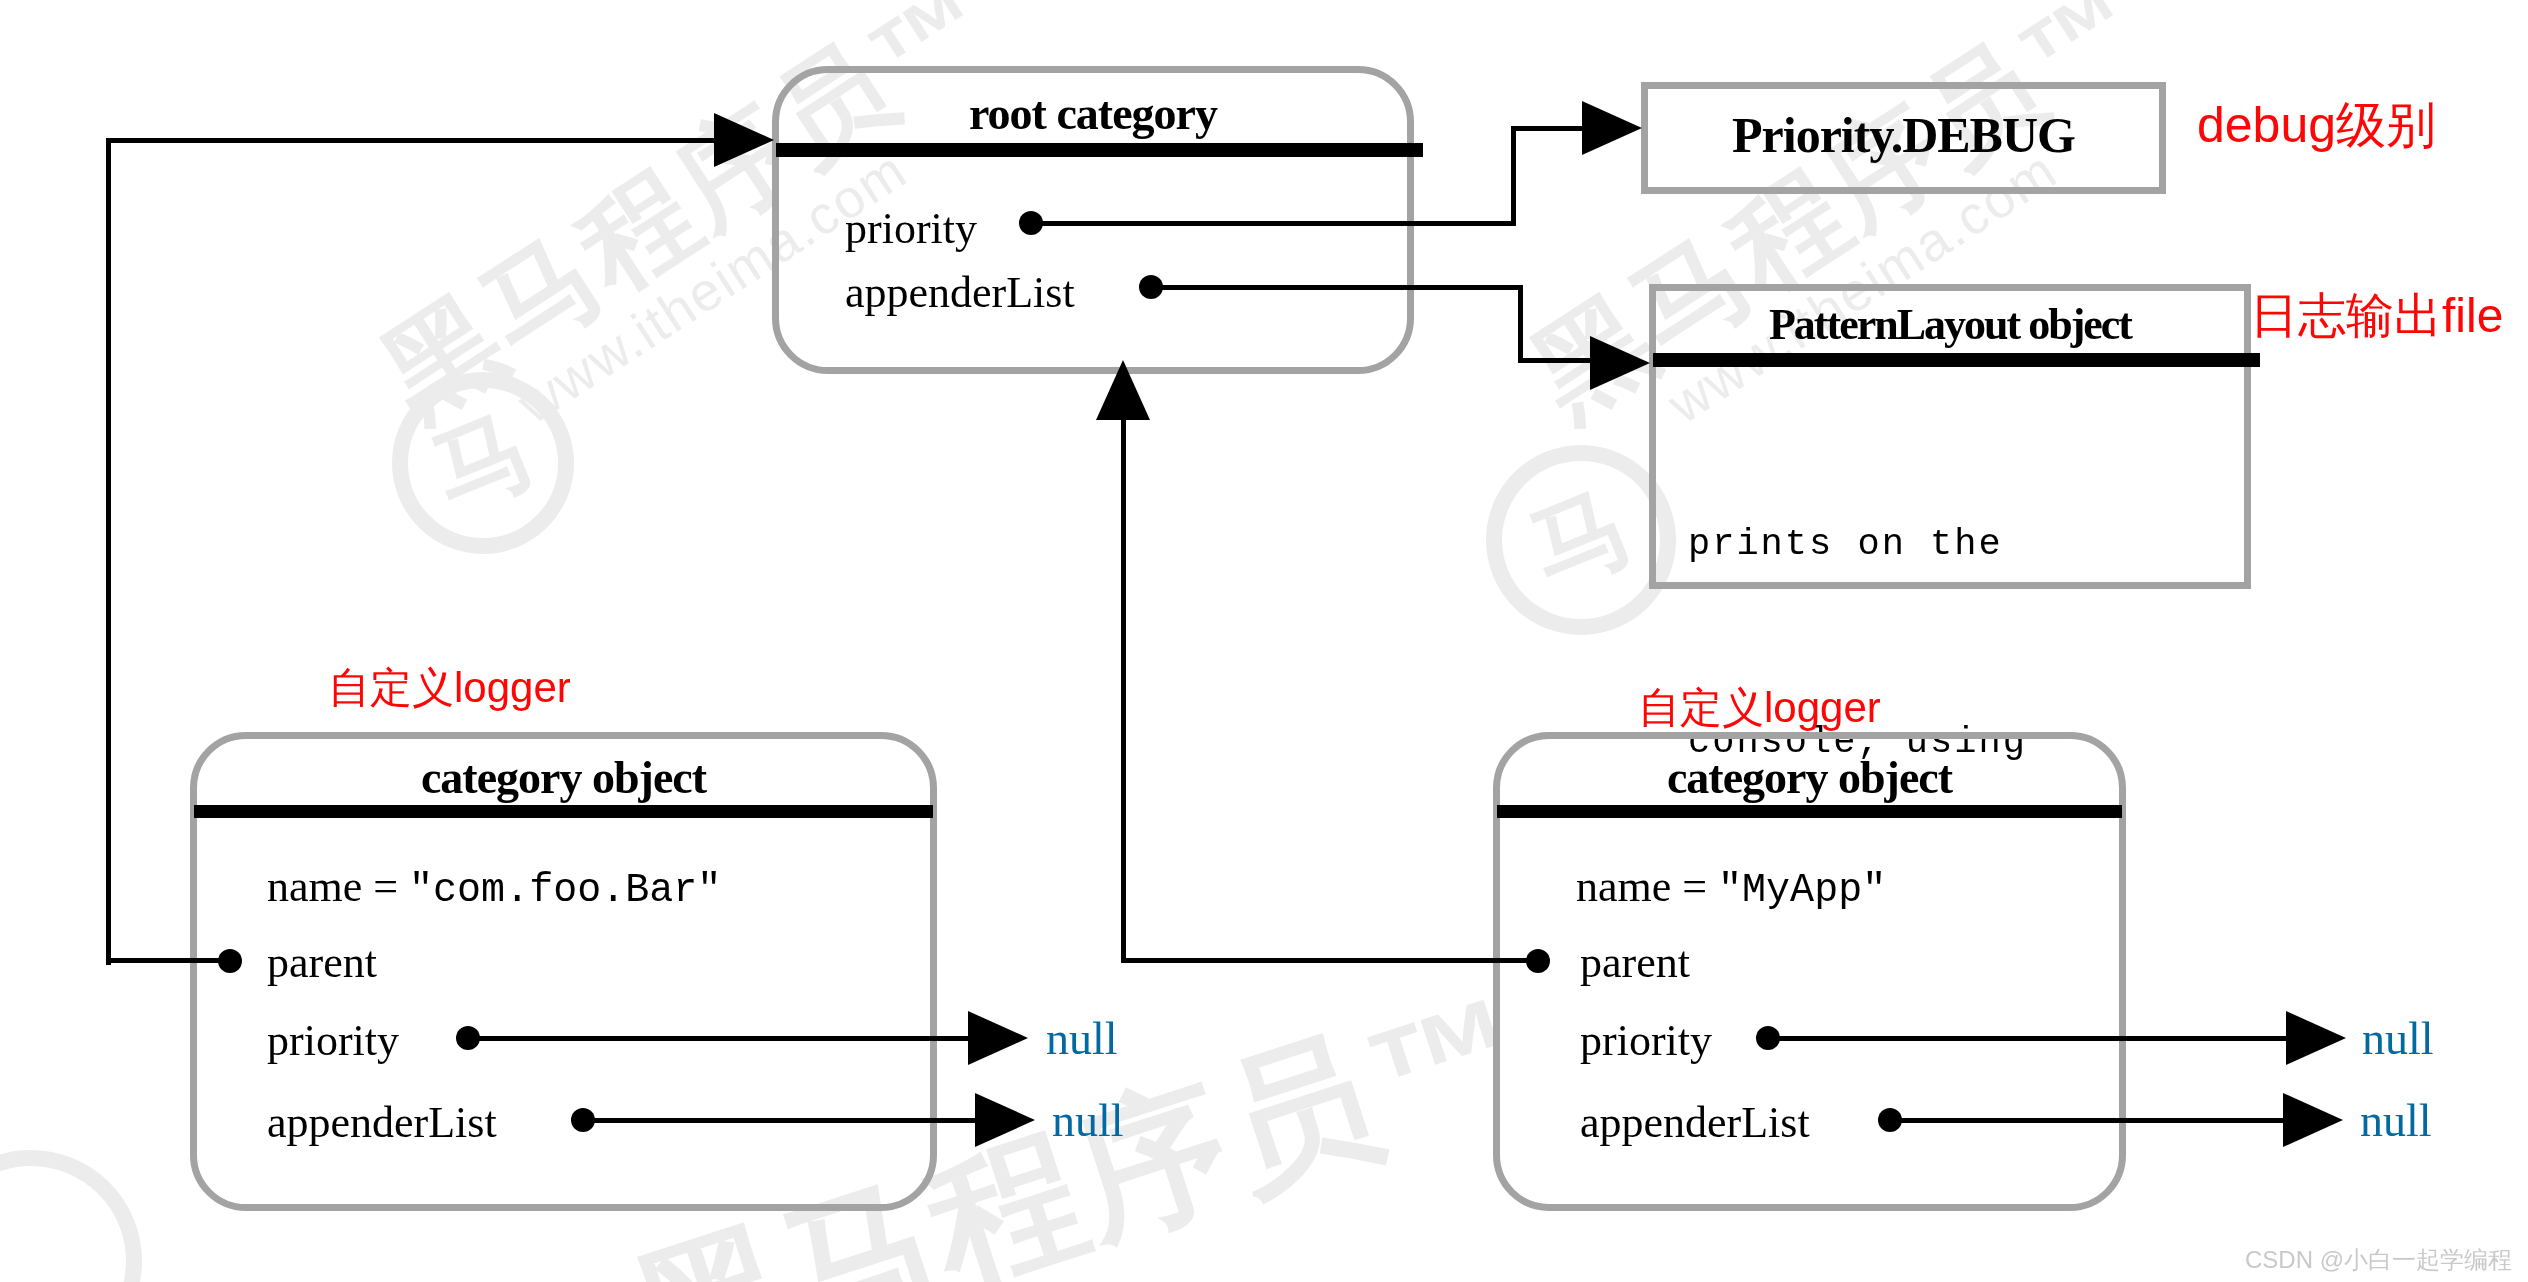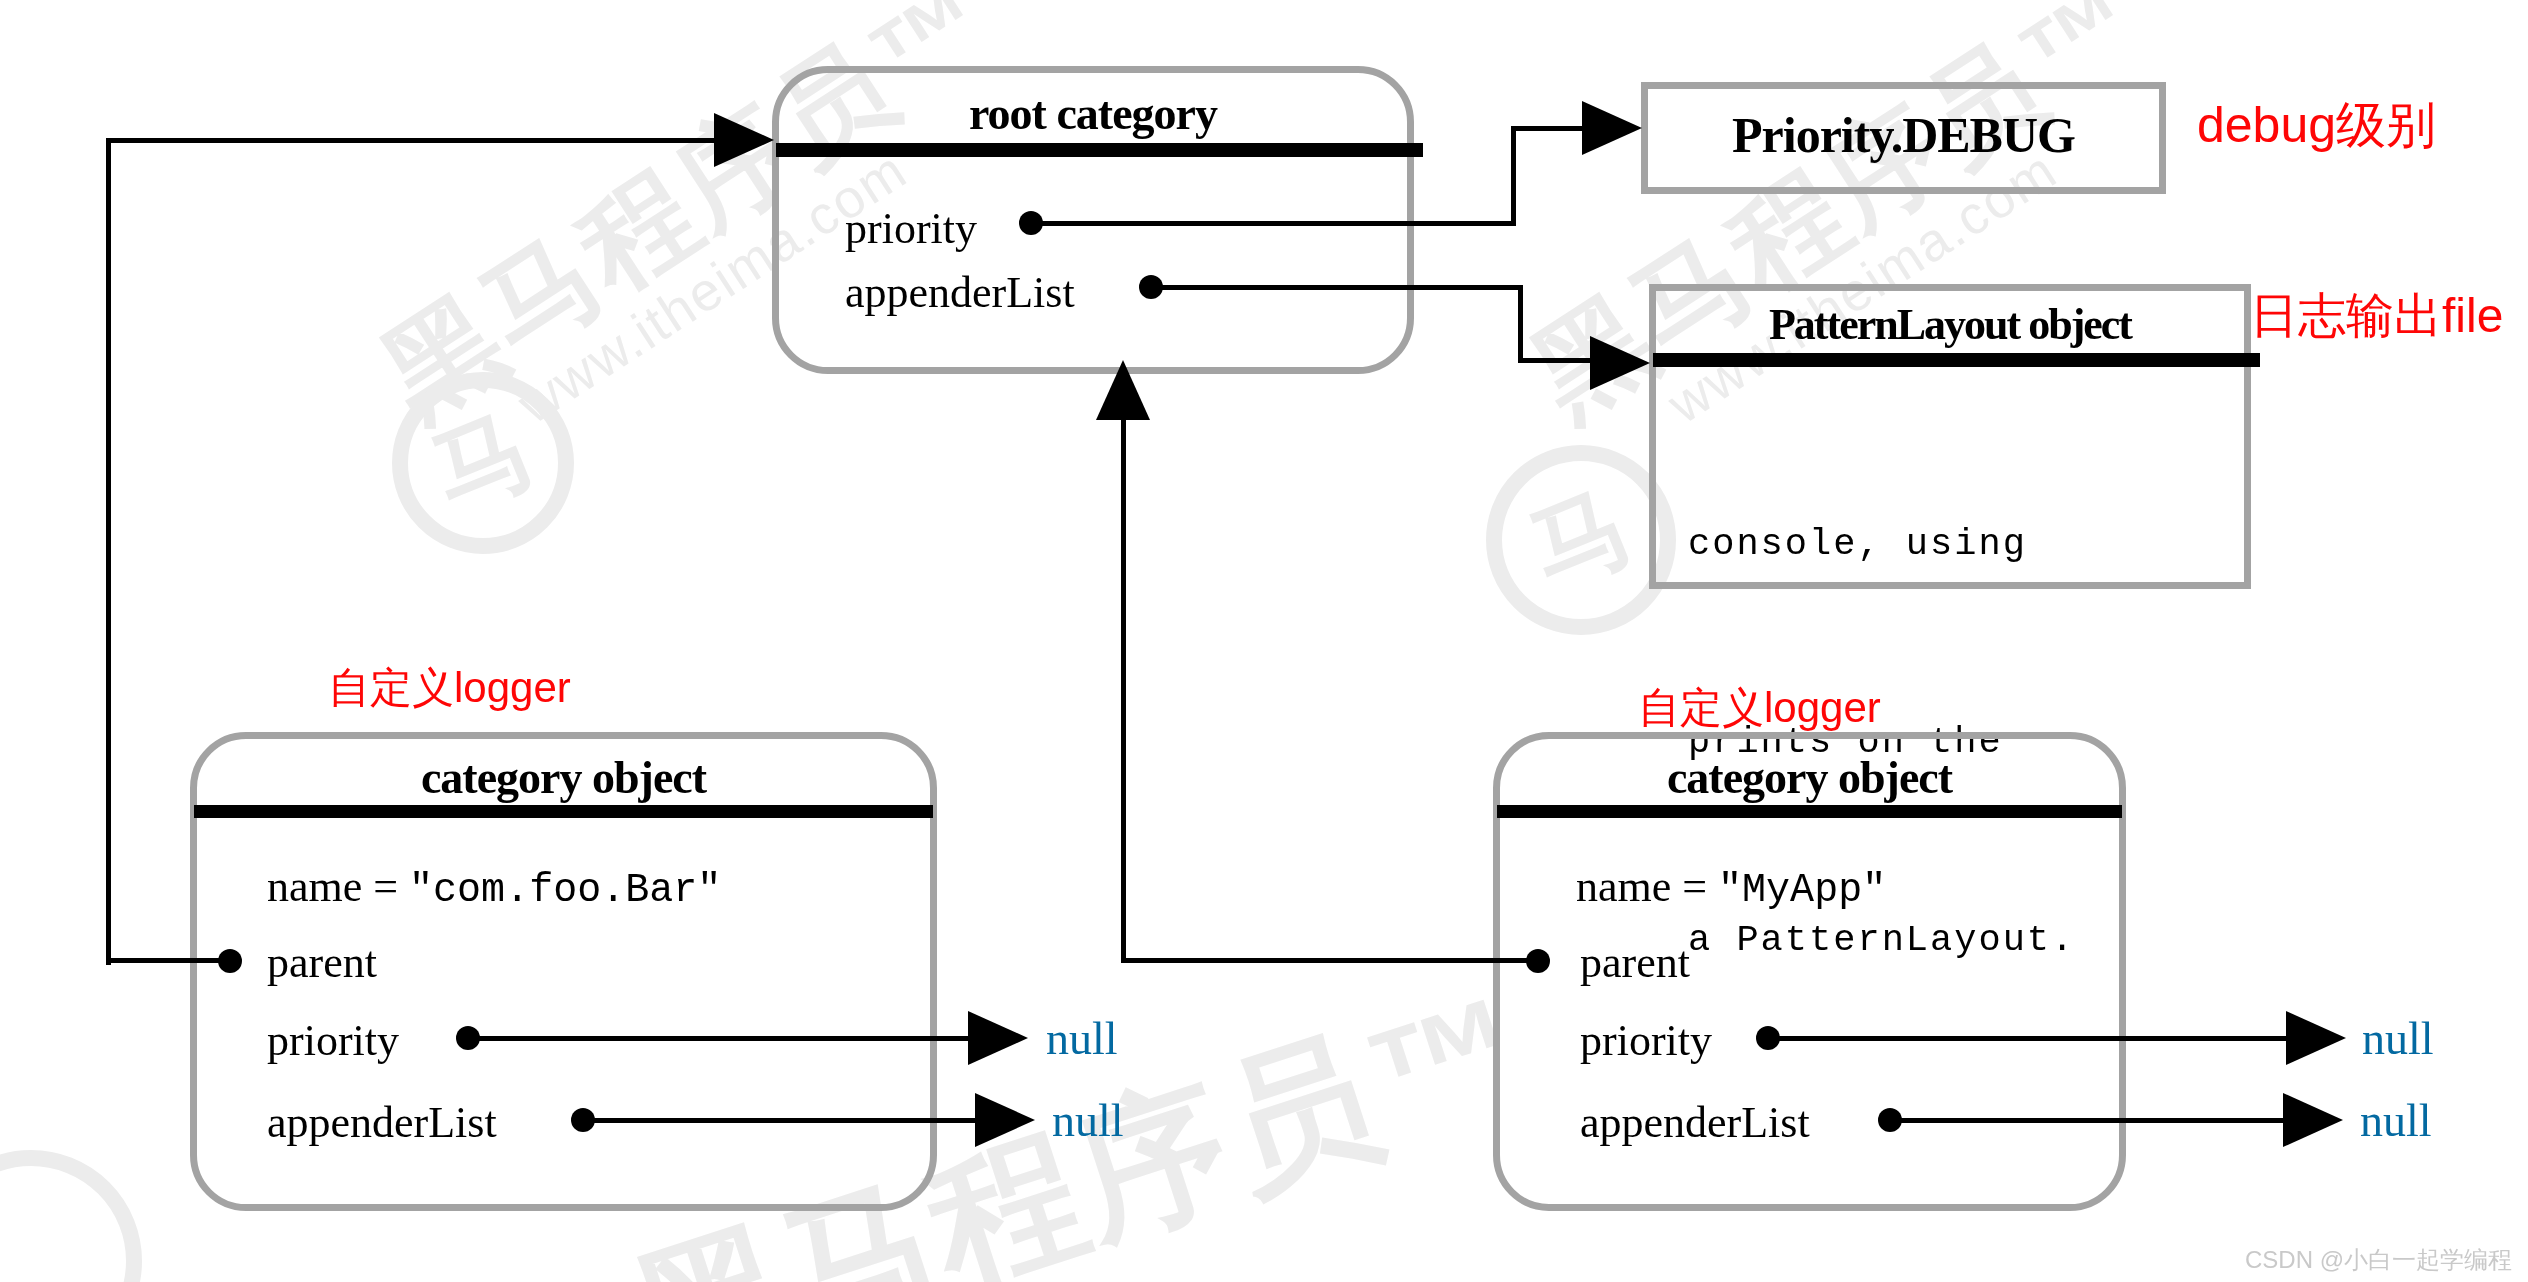--- a/index.html
+++ b/index.html
@@ -80,23 +80,22 @@
   </div>
 
   <div class="box" style="left:1641px;top:82px;width:511px;height:98px;">
     <div class="box-title" style="top:0;line-height:92px;font-size:50px;">Priority.DEBUG</div>
   </div>
 
   <div class="box" style="left:1649px;top:284px;width:588px;height:291px;">
     <div class="box-title" style="top:8px;font-size:44px;letter-spacing:-2px;">PatternLayout object</div>
     <div class="sep" style="left:-3px;right:-16px;top:62px;"></div>
     <div class="appender-body">
+      <div>prints on the</div>
       <div>console, using</div>
-      <div>prints on the</div>
-      <div>a PatternLayout.</div>
     </div>
   </div>
 
   <div class="box rounded" style="left:190px;top:732px;width:733px;height:465px;">
     <div class="box-title" style="top:12px;font-size:46px;">category object</div>
     <div class="sep" style="left:-3px;right:-3px;top:66px;height:13px;"></div>
     <div class="field" style="left:70px;top:122px;">
       <span>name =</span>
       <span class="mono">"com.foo.Bar"</span>
     </div>

